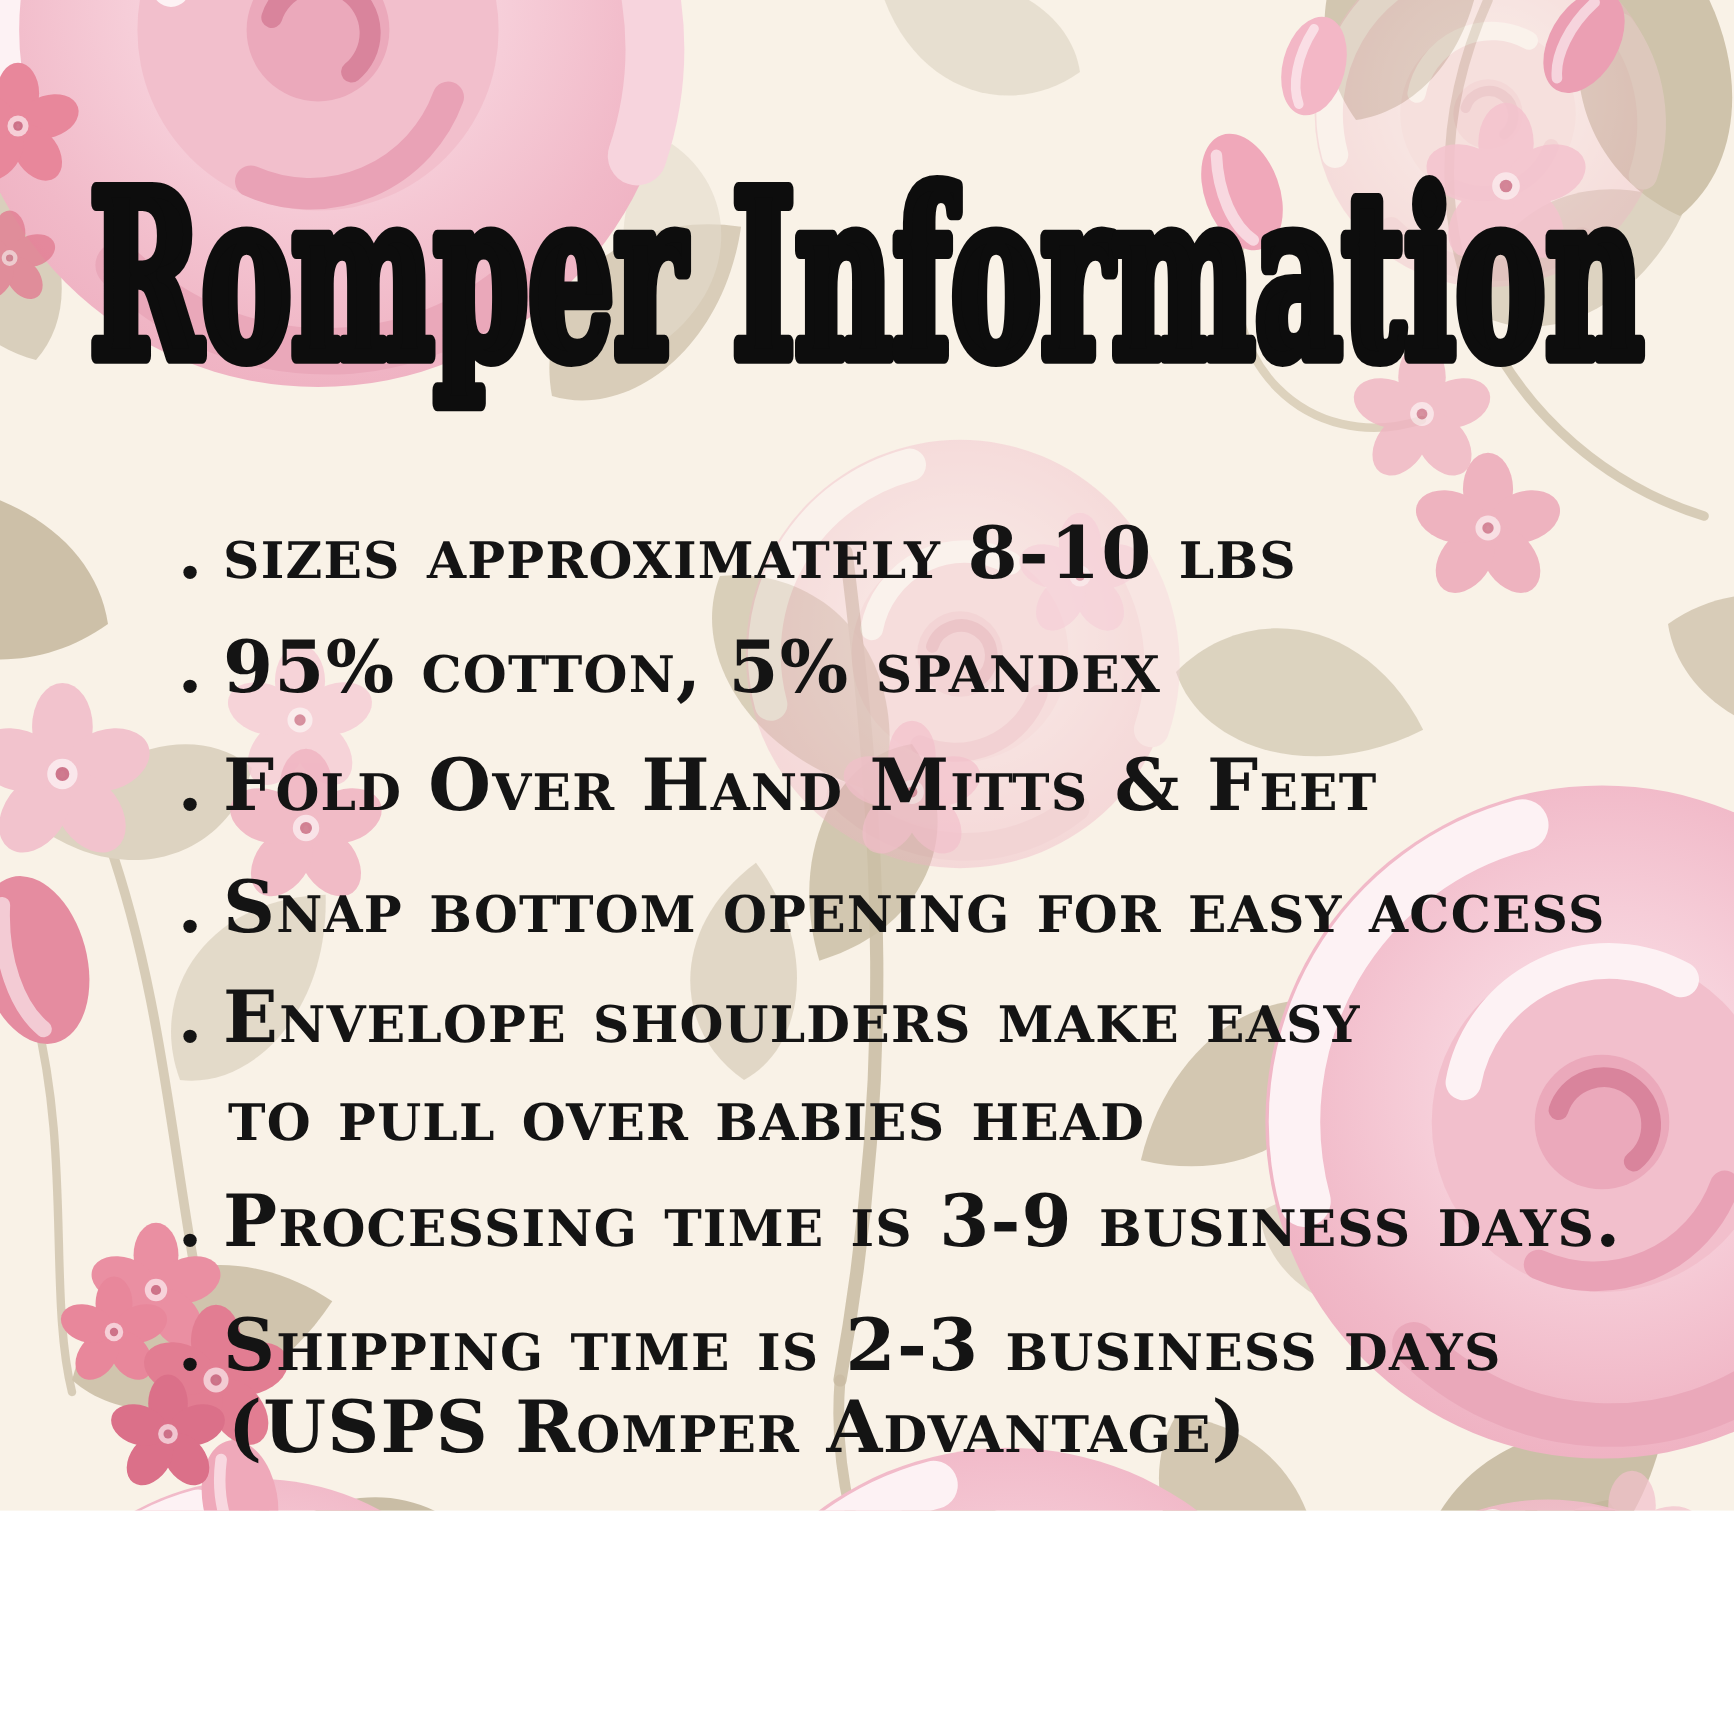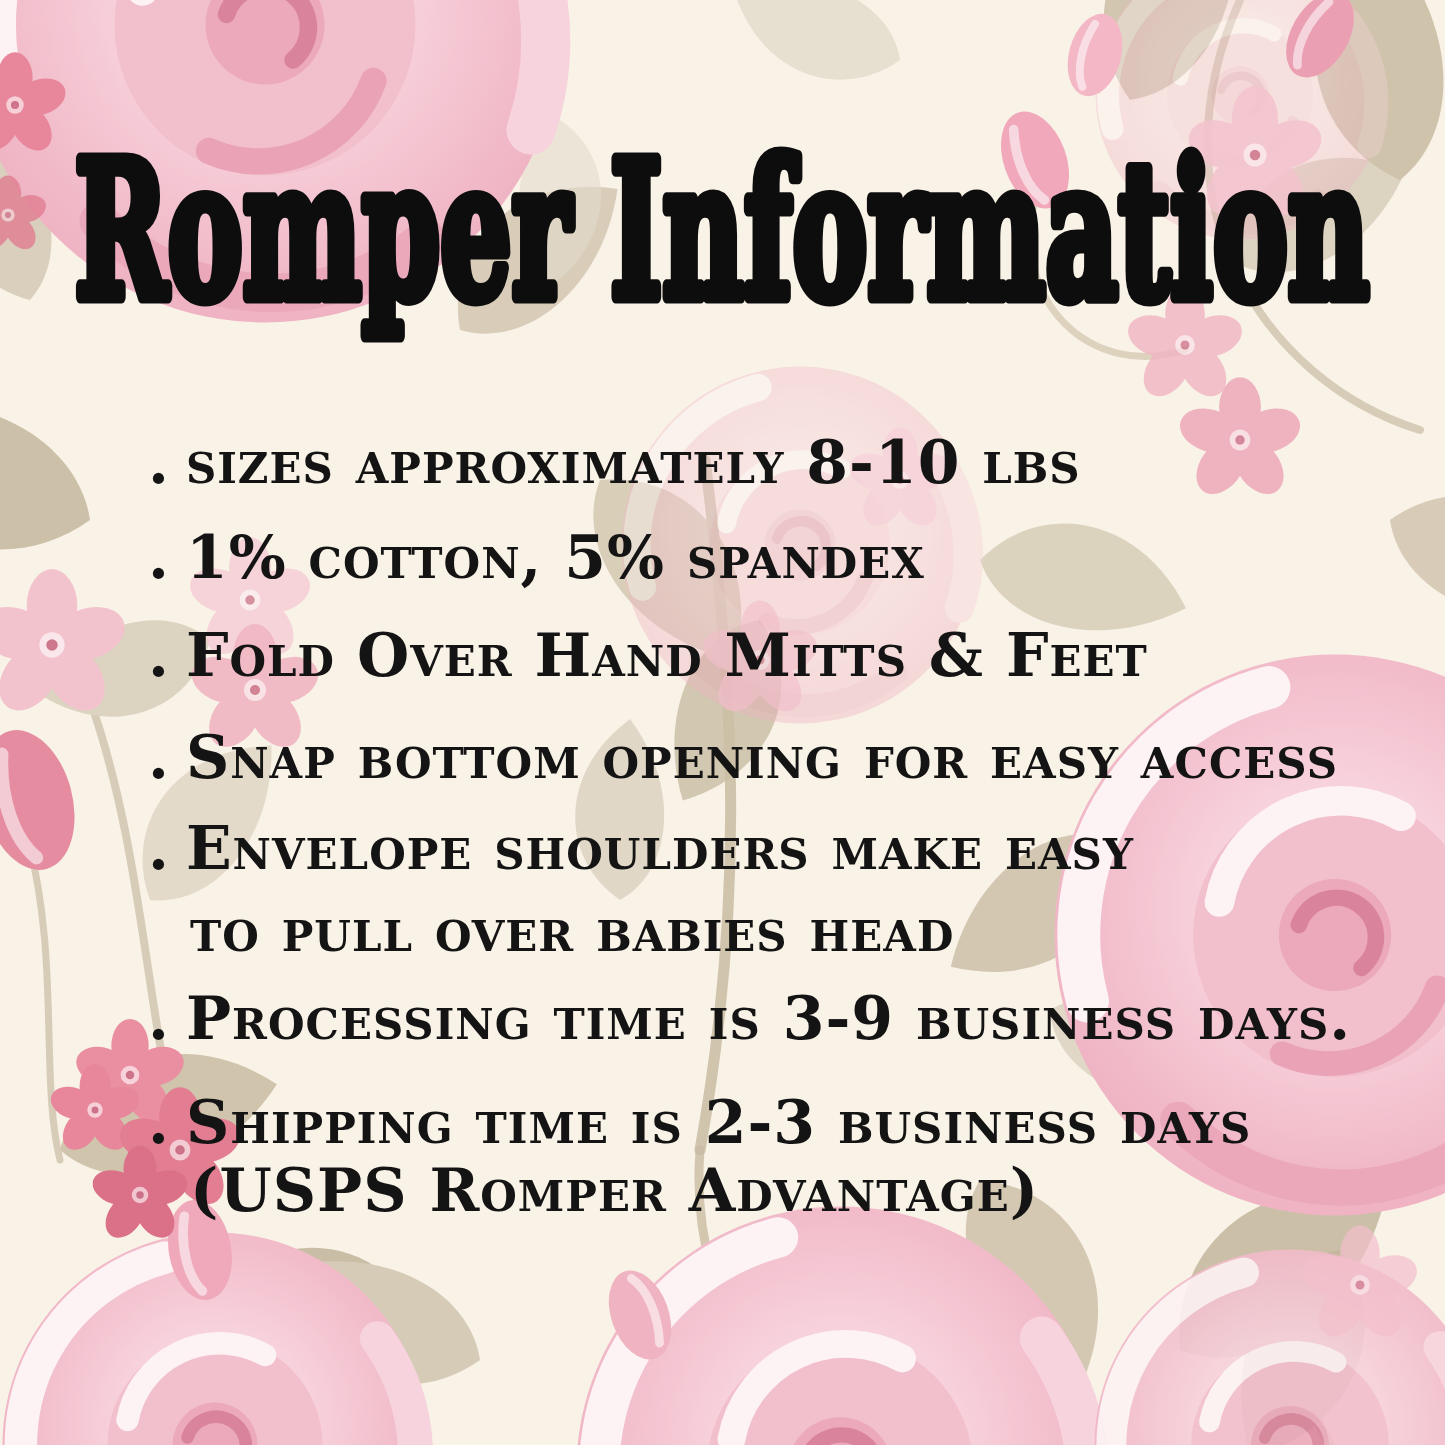--- a/index.html
+++ b/index.html
@@ -1,18 +1,18 @@
 <!DOCTYPE html>
 <html><head>
 <meta charset="utf-8">
 <style>
   html,body{margin:0;padding:0;}
   #canvas{
     position:relative;
-    width:1445px;height:1445px;
+    width:1445px;height:1259px;
     overflow:hidden;
     background:#f9f2e7;
     font-family:"DejaVu Serif","Liberation Serif",serif;
   }
   #floral-bg{position:absolute;inset:0;}
   .title-svg{position:absolute;top:0;left:0;}
   .title-text{
     font-family:"DejaVu Serif","Liberation Serif",serif;
     font-weight:bold;
     fill:#0d0d0d;
@@ -153,21 +153,21 @@
 
   <svg class="title-svg" width="1445" height="360" viewBox="0 0 1445 360">
     <text class="title-text" x="722" y="297" text-anchor="middle" font-size="190" textLength="1295" lengthAdjust="spacingAndGlyphs">Romper Information</text>
   </svg>
 
   <div class="bullet" style="top:427px">
     <span class="dot">.</span><span>sizes approximately 8-10 lbs</span>
   </div>
 
   <div class="bullet" style="top:522px">
-    <span class="dot">.</span><span>1% cotton, 5% spandex</span>
+    <span class="dot">.</span><span>95% cotton, 5% spandex</span>
   </div>
 
   <div class="bullet" style="top:722px">
     <span class="dot">.</span><span>Snap bottom opening for easy access</span>
   </div>
 
   <div class="bullet" style="top:620px">
     <span class="dot">.</span><span>Fold Over Hand Mitts &amp; Feet</span>
   </div>
 

